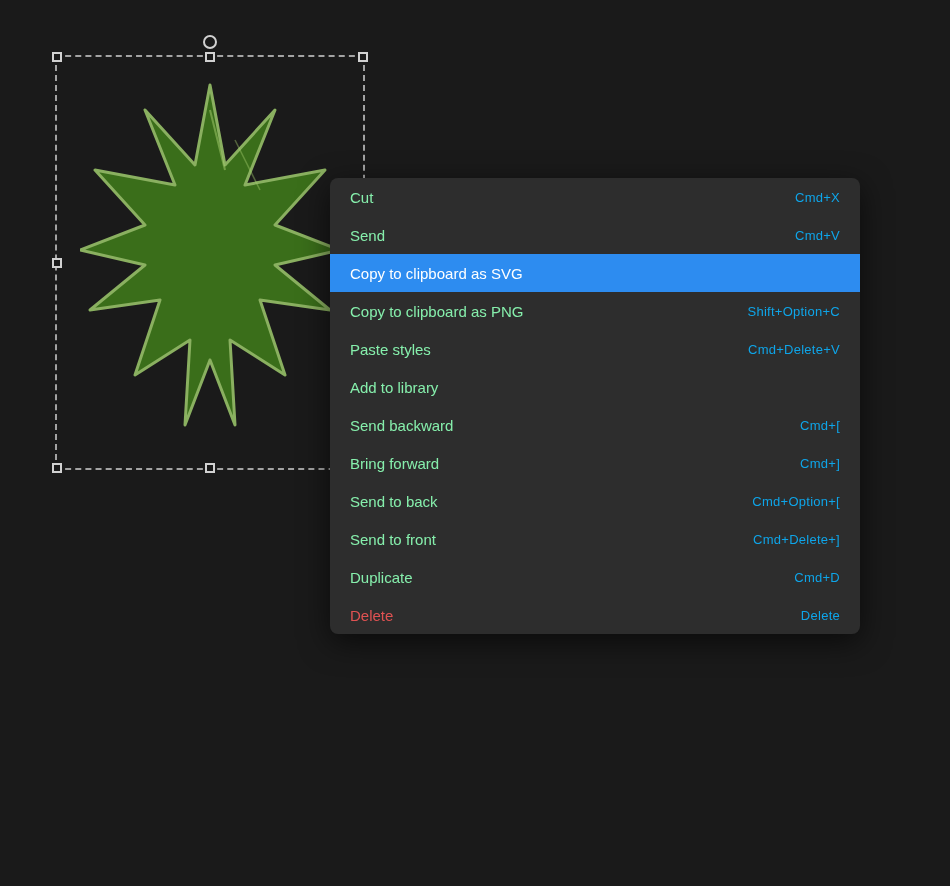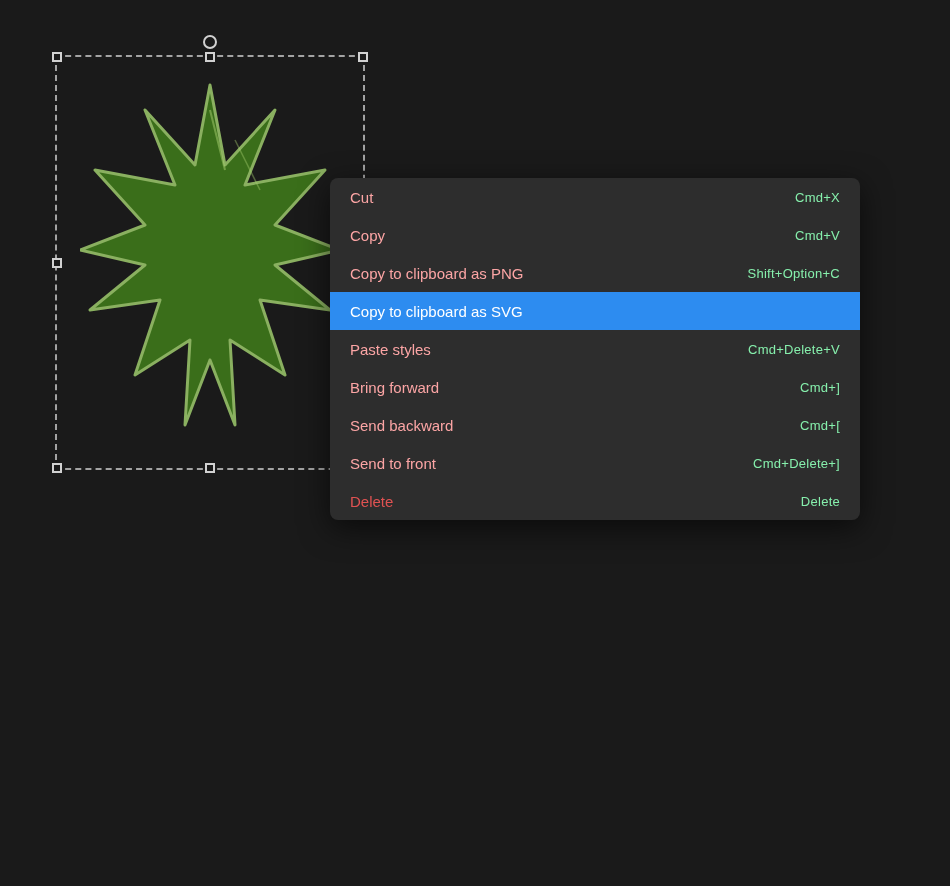--- a/index.html
+++ b/index.html
@@ -109,27 +109,27 @@
     .menu-item.highlighted .item-label,
     .menu-item.highlighted .item-shortcut {
       color: #ffffff;
     }
 
     .menu-item.delete-item .item-label {
       color: #e05252;
     }
 
     .item-label {
-      color: #fca5a5;
+      color: #86efac;
       font-size: 15px;
       font-weight: 400;
     }
 
     .item-shortcut {
-      color: #86efac;
+      color: #0ea5e9;
       font-size: 13px;
       font-weight: 400;
       letter-spacing: 0.02em;
     }
   </style>
 </head>
 <body>
 
 <div class="canvas-area">
 
@@ -157,57 +157,69 @@
 
   <div class="context-menu">
 
     <div class="menu-item">
       <span class="item-label">Cut</span>
       <span class="item-shortcut">Cmd+X</span>
     </div>
 
 
     <div class="menu-item">
-      <span class="item-label">Copy</span>
+      <span class="item-label">Send</span>
       <span class="item-shortcut">Cmd+V</span>
-    </div>
-
-    <div class="menu-item">
-      <span class="item-label">Copy to clipboard as PNG</span>
-      <span class="item-shortcut">Shift+Option+C</span>
     </div>
 
     <div class="menu-item highlighted">
       <span class="item-label">Copy to clipboard as SVG</span>
       <span class="item-shortcut"></span>
     </div>
 
+    <div class="menu-item">
+      <span class="item-label">Copy to clipboard as PNG</span>
+      <span class="item-shortcut">Shift+Option+C</span>
+    </div>
+
 
     <div class="menu-item">
       <span class="item-label">Paste styles</span>
       <span class="item-shortcut">Cmd+Delete+V</span>
     </div>
 
+    <div class="menu-item">
+      <span class="item-label">Add to library</span>
+      <span class="item-shortcut"></span>
+    </div>
+
+    <div class="menu-item">
+      <span class="item-label">Send backward</span>
+      <span class="item-shortcut">Cmd+[</span>
+    </div>
 
     <div class="menu-item">
       <span class="item-label">Bring forward</span>
       <span class="item-shortcut">Cmd+]</span>
     </div>
 
     <div class="menu-item">
-      <span class="item-label">Send backward</span>
-      <span class="item-shortcut">Cmd+[</span>
-    </div>
-
+      <span class="item-label">Send to back</span>
+      <span class="item-shortcut">Cmd+Option+[</span>
+    </div>
 
     <div class="menu-item">
       <span class="item-label">Send to front</span>
       <span class="item-shortcut">Cmd+Delete+]</span>
     </div>
 
+    <div class="menu-item">
+      <span class="item-label">Duplicate</span>
+      <span class="item-shortcut">Cmd+D</span>
+    </div>
 
     <div class="menu-item delete-item">
       <span class="item-label">Delete</span>
       <span class="item-shortcut">Delete</span>
     </div>
   </div>
 
 </div>
 
 </body></html>

